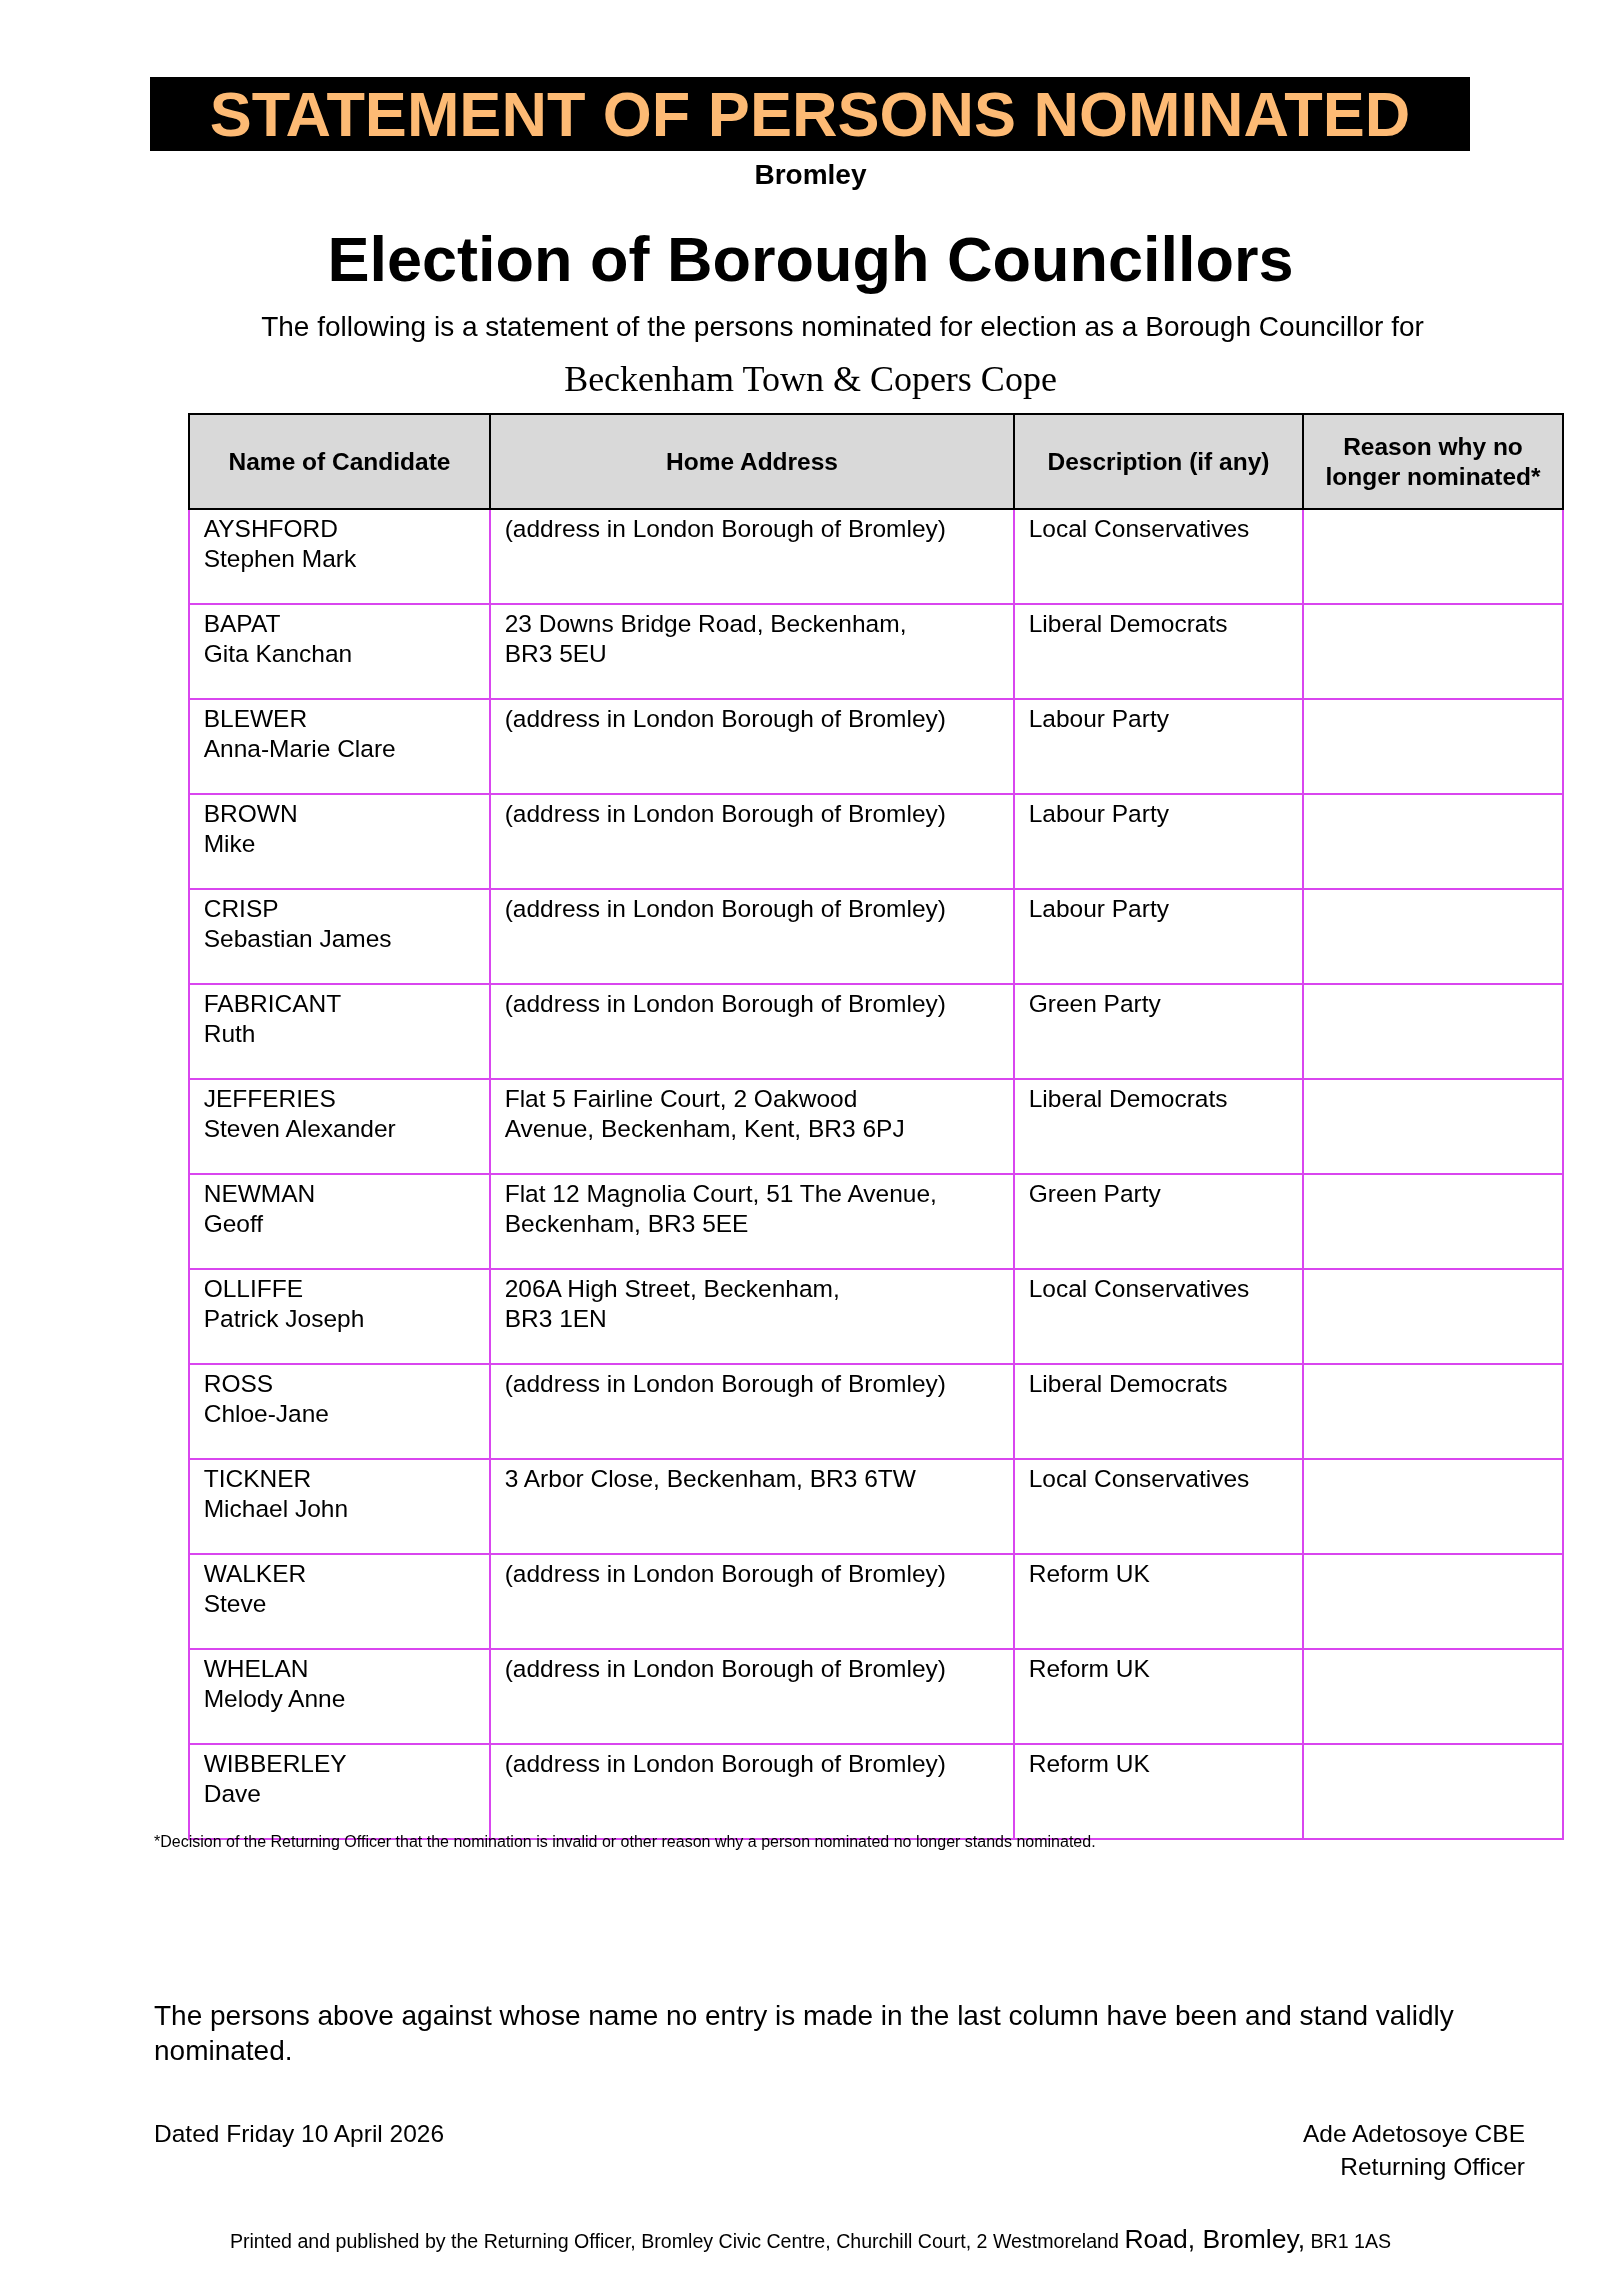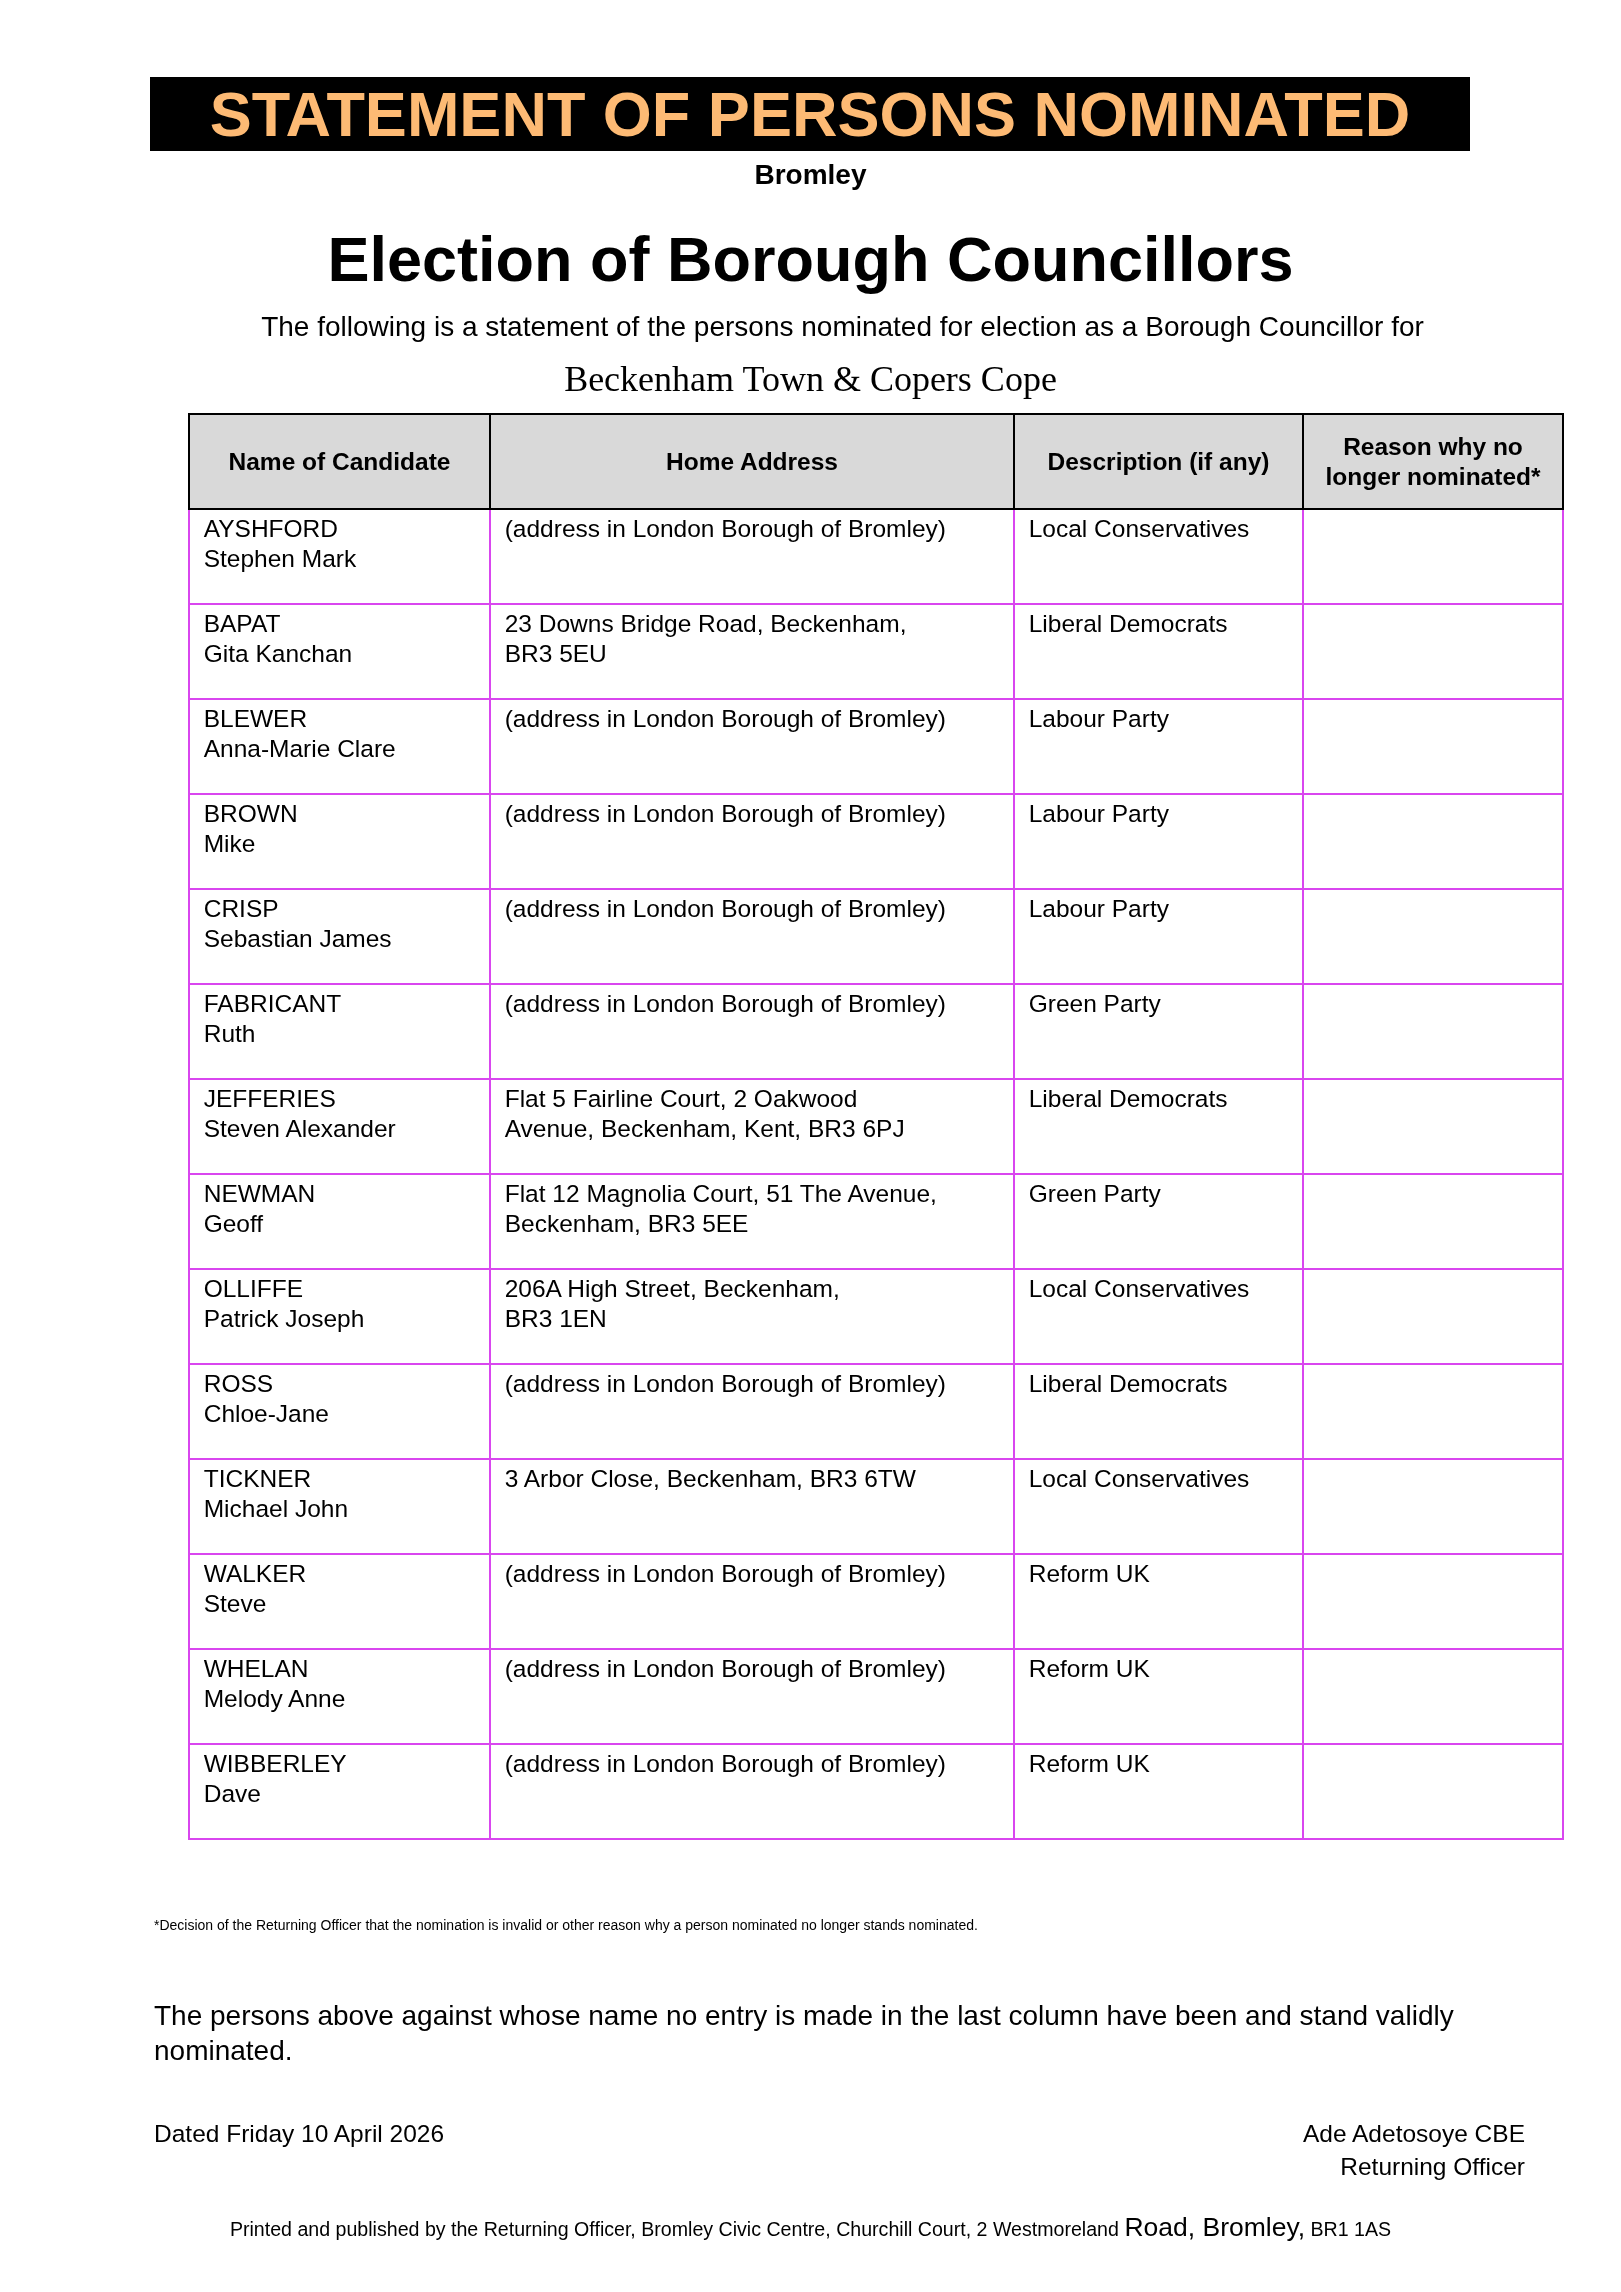--- a/index.html
+++ b/index.html
@@ -98,22 +98,22 @@
       vertical-align: top;
       padding: 3.9px 13.7px 0 13.7px;
       line-height: 30px;
       font-size: 24.5px;
       box-sizing: border-box;
     }
     table.nominations td .line { display: block; white-space: nowrap; }
     .footnote {
       position: absolute;
       left: 154px;
-      top: 1914px;
-      font-size: 14px;
+      top: 1830px;
+      font-size: 16px;
       line-height: 23.5px;
       white-space: nowrap;
       text-align: center;
     }
     .declaration {
       position: absolute;
       left: 154px;
       top: 1998px;
       width: 1372px;
       font-size: 28px;
@@ -135,21 +135,21 @@
       font-size: 24.5px;
       line-height: 33px;
       white-space: nowrap;
     }
     .imprint {
       position: absolute;
       left: 0; width: 1621px;
       top: 2215px;
       text-align: center;
       font-size: 19.6px;
-      line-height: 25px;
+      line-height: 48px;
       white-space: nowrap;
     }
     .imprint .big { font-size: 26.5px; }
   </style>
 </head>
 <body>
 
 <div class="title-bar">STATEMENT OF PERSONS NOMINATED</div>
 <div class="council">Bromley</div>
 <div class="election">Election of Borough Councillors</div>

